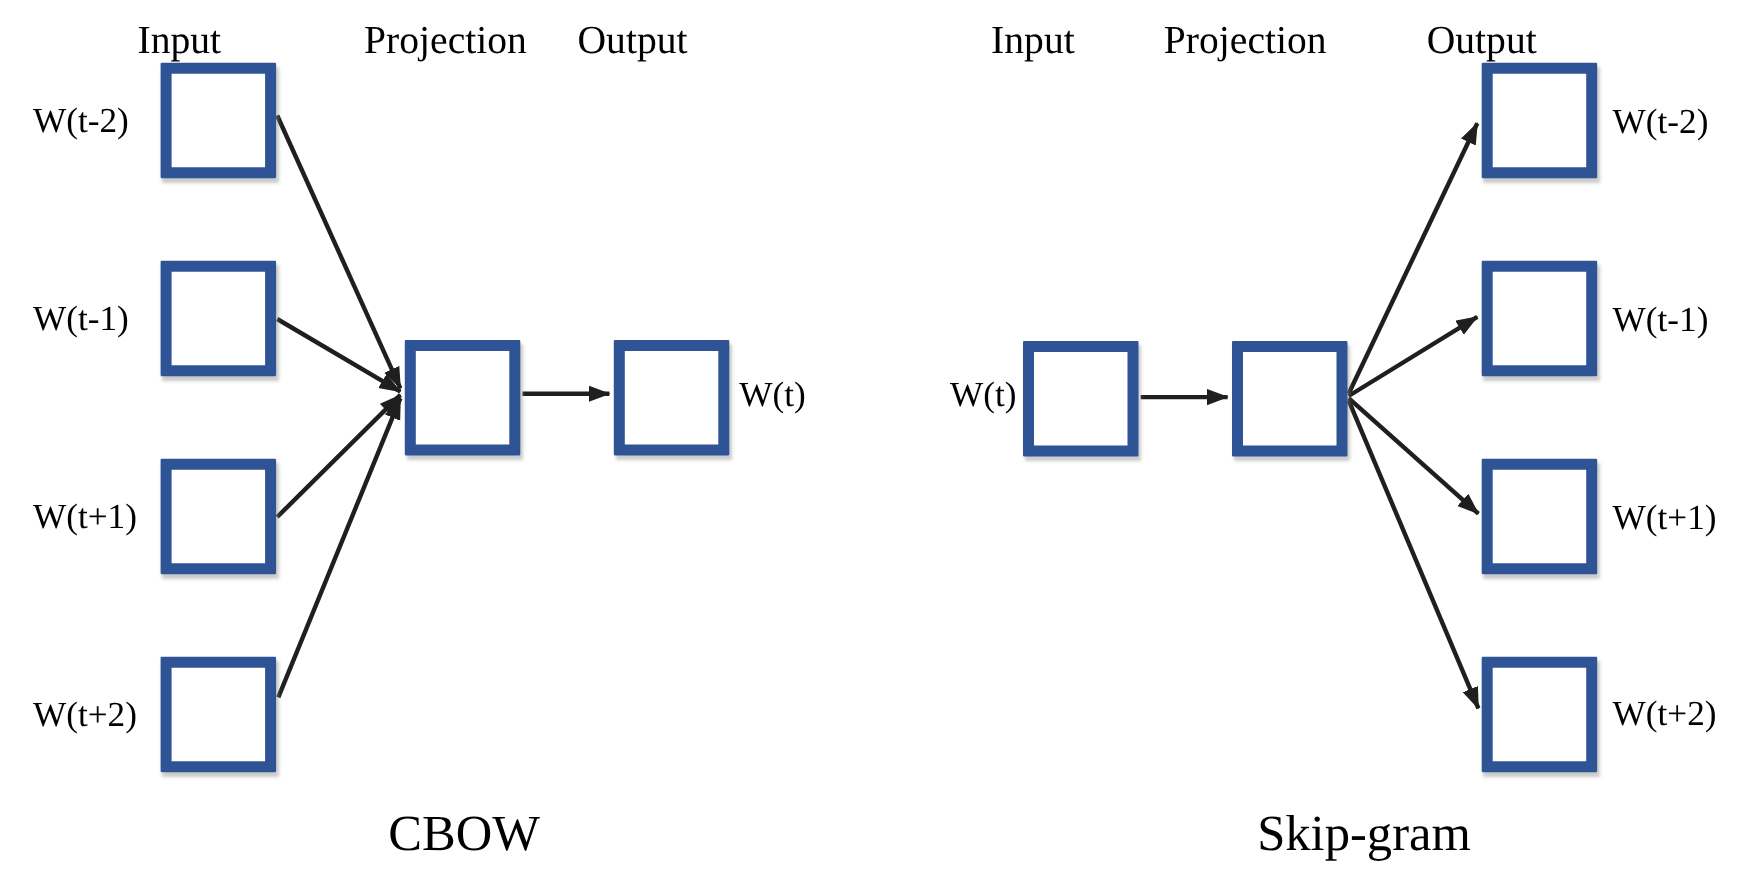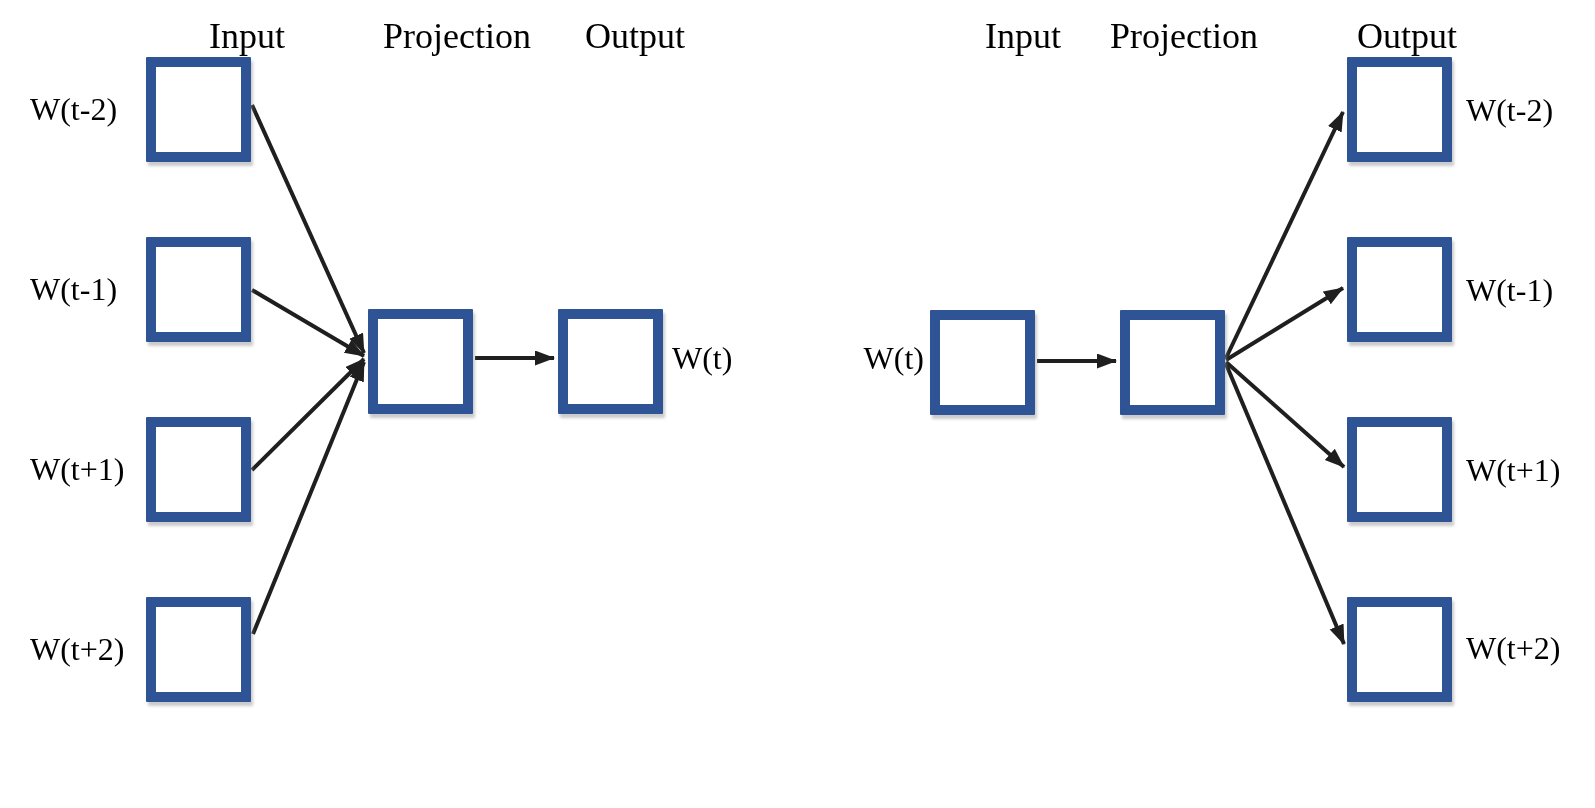--- a/index.html
+++ b/index.html
@@ -31,21 +31,21 @@
     width: 105px; height: 105px;
     box-sizing: border-box;
     border: 10px solid var(--box);
     background: #fff;
     border-radius: 1px;
     box-shadow: 2px 4px 3px rgba(140,140,140,0.45);
   }
   .hdr {
     position: absolute;
     top: 14px; height: 44px; line-height: 44px;
-    font-size: 36px; text-align: right;
+    font-size: 36px; text-align: left;
     white-space: nowrap;
   }
   .lbl {
     position: absolute;
     height: 50px; line-height: 50px;
     font-size: 32px; white-space: nowrap;
   }
   .lbl.right-align { text-align: right; }
   .title {
     position: absolute;
@@ -93,34 +93,36 @@
   <div class="node" style="left:146px; top:57px;"></div>
   <div class="node" style="left:146px; top:237px;"></div>
   <div class="node" style="left:146px; top:417px;"></div>
   <div class="node" style="left:146px; top:597px;"></div>
 
   <div class="node" style="left:368px; top:309px;"></div>
   <div class="node" style="left:558px; top:309px;"></div>
 
   <div class="lbl" style="left:672px; top:333px;">W(t)</div>
 
+  <div class="title" style="left:272px; top:731px; width:300px;">CBOW</div>
 
   <div class="hdr" style="left:901px; width:160px;">Input</div>
   <div class="hdr" style="left:1058px; width:200px;">Projection</div>
   <div class="hdr" style="left:1297px; width:160px;">Output</div>
 
   <div class="lbl right-align" style="left:790px; top:333px; width:134px;">W(t)</div>
 
   <div class="node" style="left:930px; top:310px;"></div>
   <div class="node" style="left:1120px; top:310px;"></div>
 
   <div class="node" style="left:1347px; top:57px;"></div>
   <div class="node" style="left:1347px; top:237px;"></div>
   <div class="node" style="left:1347px; top:417px;"></div>
   <div class="node" style="left:1347px; top:597px;"></div>
 
   <div class="lbl" style="left:1466px; top:85px;">W(t-2)</div>
   <div class="lbl" style="left:1466px; top:265px;">W(t-1)</div>
   <div class="lbl" style="left:1466px; top:445px;">W(t+1)</div>
   <div class="lbl" style="left:1466px; top:623px;">W(t+2)</div>
 
+  <div class="title" style="left:1090px; top:731px; width:300px;">Skip-gram</div>
 
 </div>
 
 </body></html>

